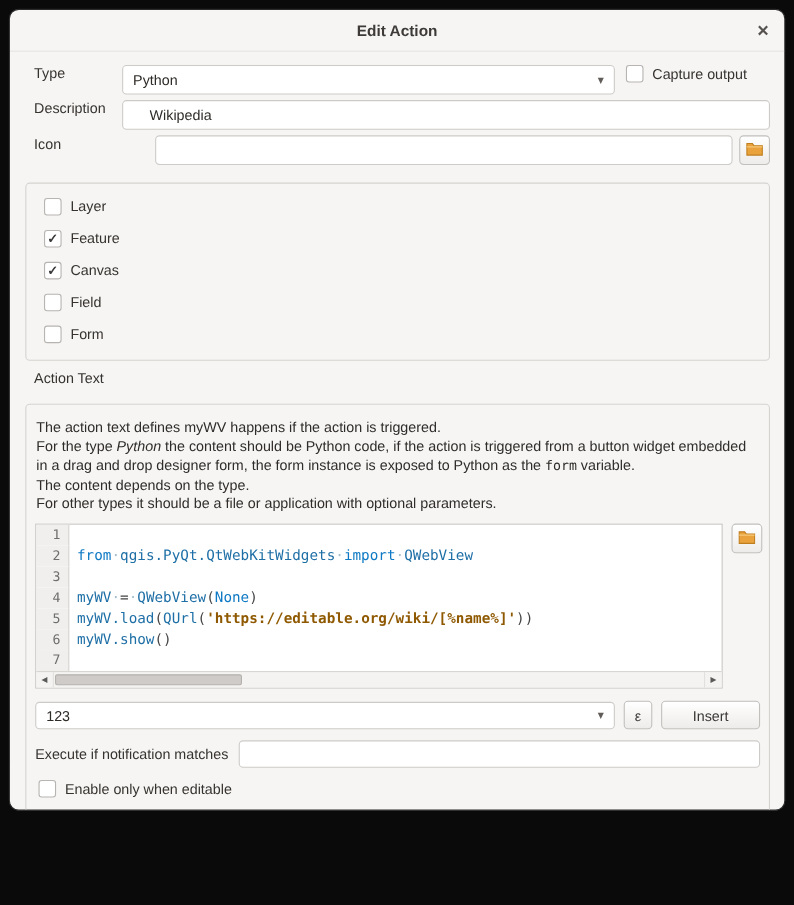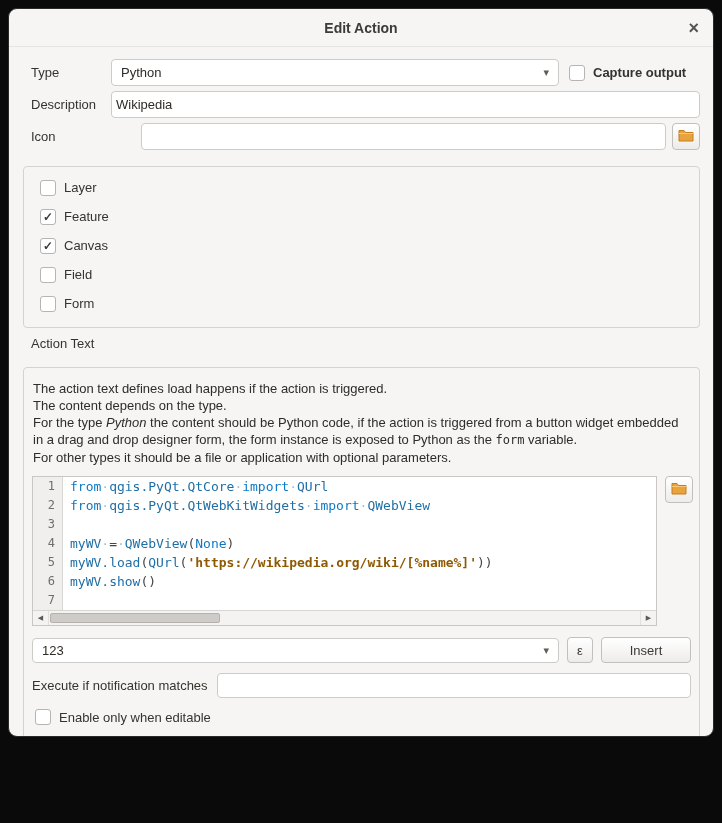--- a/index.html
+++ b/index.html
@@ -20,40 +20,40 @@
   .titlebar {
     height:38px; display:flex; align-items:center; justify-content:center;
     position:relative; border-bottom:1px solid #e6e4e1;
     font-weight:bold; font-size:14px; color:#3d3a37;
   }
   .close-btn {
     position:absolute; right:14px; top:50%; transform:translateY(-50%);
     font-size:18px; color:#55524f; line-height:1; cursor:default;
   }
   
-  .row { display:flex; align-items:center; margin:5px 13px 0 22px; height:27px; }
+  .row { display:flex; align-items:flex-start; margin:5px 13px 0 22px; height:27px; }
   .row.first { margin-top:12px; }
   .lbl { flex:none; color:#36332f; }
   .lbl-80 { width:80px; }
   .lbl-110 { width:110px; }
   .text-input {
     flex:1; height:27px; border:1px solid #cdcbc8; border-radius:4px;
-    background:#fff; padding:0 4px; font:13px "Liberation Sans", sans-serif;
+    background:#fff; padding:0 24px; font:13px "Liberation Sans", sans-serif;
     color:#2e2b28; outline:none; min-width:0;
   }
   .text-input::placeholder { color:#9b9895; }
   .combo {
     height:27px; border:1px solid #cdcbc8; border-radius:4px; background:#fff;
     display:flex; align-items:center; padding:0 9px;
   }
   .combo-main { width:448px; flex:none; }
   .combo-text { flex:1; color:#2e2b28; }
   .combo-arrow { color:#5f5c59; font-size:11px; margin-left:6px; }
   .cb-inline { display:inline-flex; align-items:center; gap:8px; color:#36332f; }
-  .cb-capture { margin-left:10px;font-weight:bold; }
+  .cb-capture { margin-left:10px; }
   .cb {
     width:16px; height:16px; border:1px solid #b7b4b1; border-radius:3px;
     background:#fff; display:inline-flex; align-items:center; justify-content:center; flex:none;
   }
   .cb.checked::after { content:"✓"; font-size:12px; font-weight:bold; color:#3a3a3a; line-height:1; }
   .icon-btn {
     width:28px; height:27px; flex:none; border:1px solid #c2c0bd; border-radius:4px;
     background:linear-gradient(#ffffff,#eeecea);
     display:inline-flex; align-items:center; justify-content:center; padding:0;
   }
@@ -194,34 +194,34 @@
       <label class="cb-inline scope-row">
         <span class="cb"></span>
         <span>Form</span>
       </label>
     </div>
 
   <div class="group-label">Action Text</div>
   <div class="group-frame at-frame">
 
     <div class="help-text" id="help-text">
-        <p><span>The action text defines load happens if the action is triggered.</span></p>
+        <p><span>The action text defines myWV happens if the action is triggered.</span></p>
+        <p><span>For the type </span><span class="seg-i">Python</span><span> the content should be Python code, if the action is triggered from a button widget embedded in a drag and drop designer form, the form instance is exposed to Python as the </span><span class="seg-m">form</span><span> variable.</span></p>
         <p><span>The content depends on the type.</span></p>
-        <p><span>For the type </span><span class="seg-i">Python</span><span> the content should be Python code, if the action is triggered from a button widget embedded in a drag and drop designer form, the form instance is exposed to Python as the </span><span class="seg-m">form</span><span> variable.</span></p>
         <p><span>For other types it should be a file or application with optional parameters.</span></p>
       </div>
 
     <div class="editor-wrap">
       <div class="editor">
         <div id="ed-lines">
-            <div class="ed-line"><span class="ed-num">1</span><span class="ed-code"><span class="tok-k">from</span><span class="tok-ws">·</span><span class="tok-n">qgis.PyQt.QtCore</span><span class="tok-ws">·</span><span class="tok-k">import</span><span class="tok-ws">·</span><span class="tok-n">QUrl</span></span></div>
+            <div class="ed-line"><span class="ed-num">1</span></div>
             <div class="ed-line"><span class="ed-num">2</span><span class="ed-code"><span class="tok-k">from</span><span class="tok-ws">·</span><span class="tok-n">qgis.PyQt.QtWebKitWidgets</span><span class="tok-ws">·</span><span class="tok-k">import</span><span class="tok-ws">·</span><span class="tok-n">QWebView</span></span></div>
             <div class="ed-line"><span class="ed-num">3</span><span class="ed-code"></span></div>
             <div class="ed-line"><span class="ed-num">4</span><span class="ed-code"><span class="tok-n">myWV</span><span class="tok-ws">·</span><span class="tok-o">=</span><span class="tok-ws">·</span><span class="tok-n">QWebView</span><span class="tok-p">(</span><span class="tok-k">None</span><span class="tok-p">)</span></span></div>
-            <div class="ed-line"><span class="ed-num">5</span><span class="ed-code"><span class="tok-n">myWV.load</span><span class="tok-p">(</span><span class="tok-n">QUrl</span><span class="tok-p">(</span><span class="tok-s">'https://wikipedia.org/wiki/[%name%]'</span><span class="tok-p">))</span></span></div>
+            <div class="ed-line"><span class="ed-num">5</span><span class="ed-code"><span class="tok-n">myWV.load</span><span class="tok-p">(</span><span class="tok-n">QUrl</span><span class="tok-p">(</span><span class="tok-s">'https://editable.org/wiki/[%name%]'</span><span class="tok-p">))</span></span></div>
             <div class="ed-line"><span class="ed-num">6</span><span class="ed-code"><span class="tok-n">myWV.show</span><span class="tok-p">()</span></span></div>
             <div class="ed-line"><span class="ed-num">7</span><span class="ed-code"></span></div>
           </div>
         <div class="hscroll">
           <span class="hs-arrow hs-left">◀</span>
           <span class="hs-thumb"></span>
           <span class="hs-arrow hs-right">▶</span>
         </div>
       </div>
       <button class="icon-btn">

